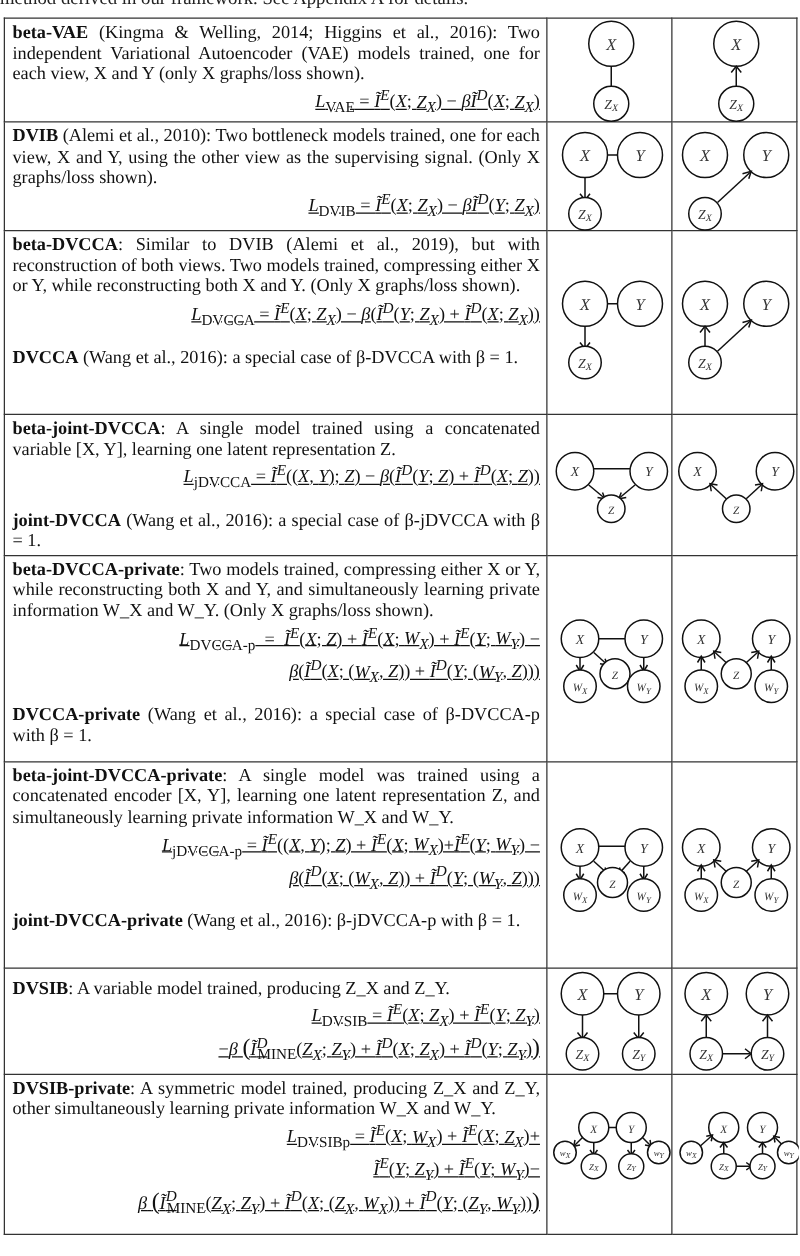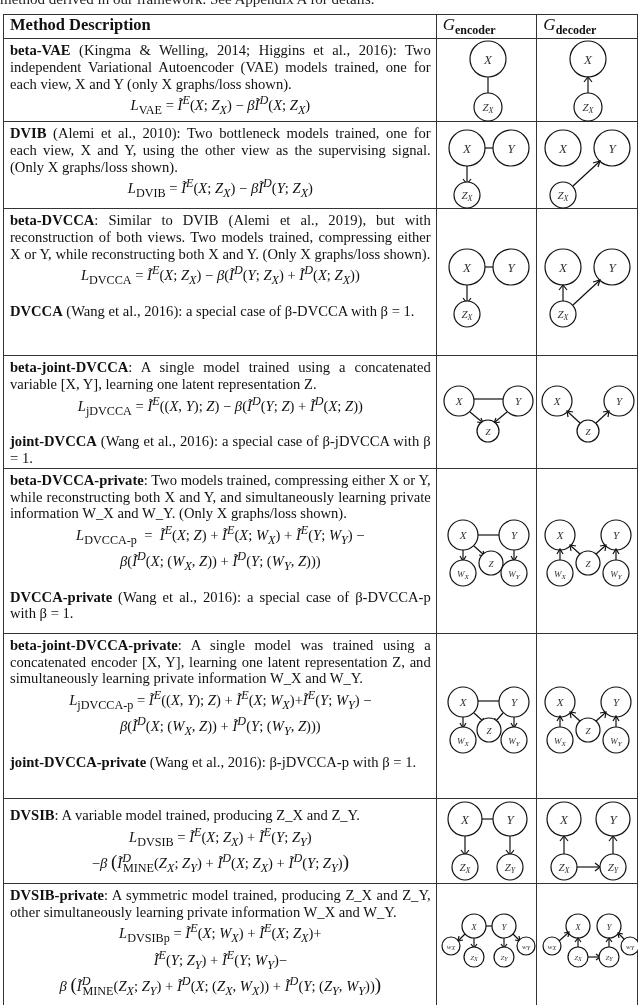--- a/index.html
+++ b/index.html
@@ -7,39 +7,34 @@
          font-family:"Liberation Serif", "DejaVu Serif", serif; color:#111; }
   .caption { position:absolute; left:0; top:-9px; width:640px; font-size:15px; white-space:nowrap; color:#222; }
   table.main { position:absolute; left:3px; top:14px; border-collapse:collapse; width:635px; }
   table.main td, table.main th { border:1.5px solid #333; padding:0; vertical-align:top; }
   th { text-align:left; font-size:16.5px; font-weight:bold; height:20px; padding:0 0 0 6px !important; }
   th.g { font-weight:normal; font-style:italic; font-size:17px; padding-left:6px !important; }
   th.g sub { font-style:normal; font-weight:bold; font-size:12px; }
   td.desc { width:424px; padding:3px 5px 2px 6px !important; font-size:14.6px; line-height:16.6px; text-align:justify; }
   td.desc b { font-weight:bold; }
   td.graph { width:101px; position:relative; }
-  .eq { display:block; white-space:nowrap; text-align:center; }
+  .eq { display:block; white-space:nowrap; text-align:right;text-decoration:underline; }
   .gap { display:block; height:14px; }
   svg { display:block; position:absolute; left:0; top:0; }
   svg circle { fill:#fff; stroke:#111; stroke-width:1.2; }
   svg line, svg path { stroke:#111; stroke-width:1.2; fill:none; }
   svg text { font-family:"Liberation Serif", serif; font-style:italic; fill:#333; text-anchor:middle; }
 </style>
 </head>
 <body>
 
 <div class="caption">method derived in our framework. See Appendix A for details.</div>
 
 <table class="main">
   <tbody>
-      <tr>
-    <th>Method Description</th>
-    <th class="g"><span>G</span><sub>encoder</sub></th>
-    <th class="g"><span>G</span><sub>decoder</sub></th>
-  </tr>
 
   <tr style="height:83px">
     <td class="desc">
       <b>beta-VAE</b><span> (Kingma &amp; Welling, 2014; Higgins et al., 2016): Two independent Variational Autoencoder (VAE) models trained, one for each view, X and Y (only X graphs/loss shown).</span>
       <span class="eq"><i>L</i><sub>VAE</sub> = <i>Ĩ</i><sup><i>E</i></sup>(<i>X</i>; <i>Z<sub>X</sub></i>) − <i>βĨ</i><sup><i>D</i></sup>(<i>X</i>; <i>Z<sub>X</sub></i>)</span>
     </td>
     <td class="graph">
       <svg width="101" height="83">
         <circle cx="51" cy="20" r="18"></circle>
             <text x="51" y="25" font-size="13">X</text>

